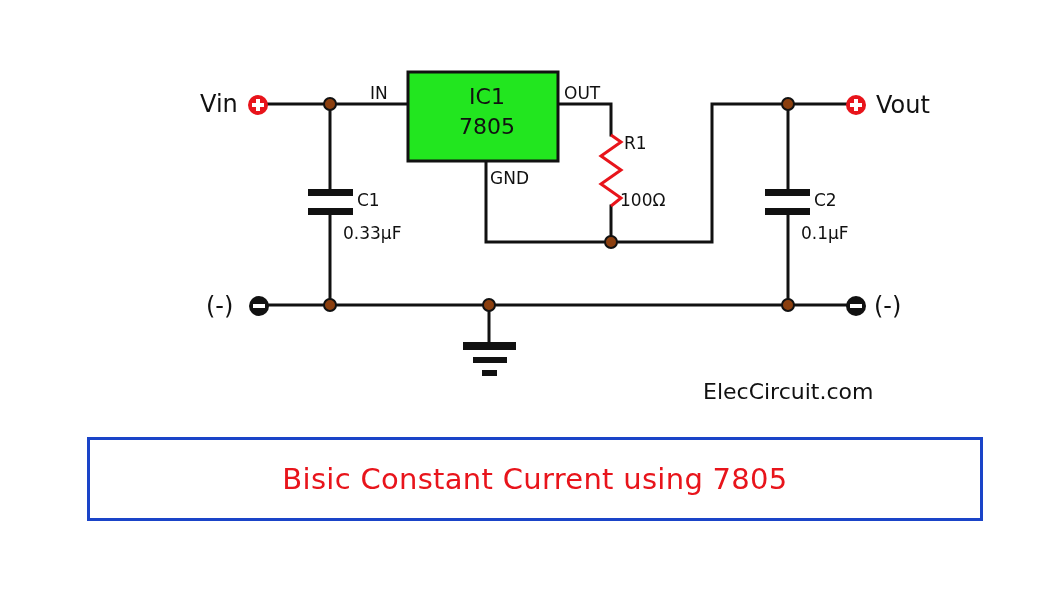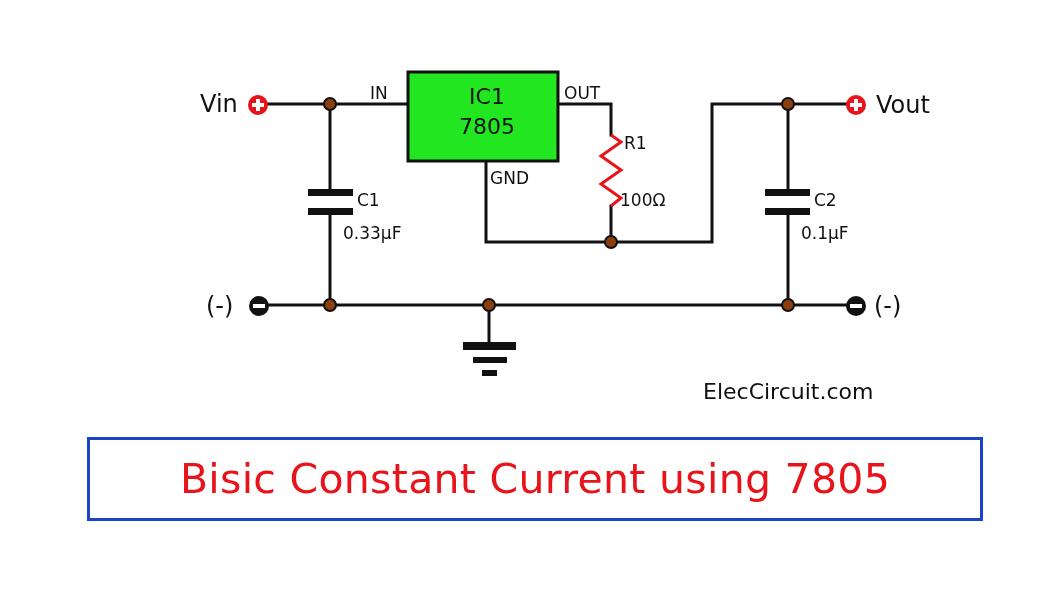--- a/index.html
+++ b/index.html
@@ -6,21 +6,21 @@
   body { width: 1062px; height: 603px; position: relative; overflow: hidden; font-family: "DejaVu Sans", sans-serif; }
   #schematic { position: absolute; left: 0; top: 0; }
   .wire { stroke: #111111; stroke-width: 3; fill: none; stroke-linecap: square; }
   .lbl { font-family: "DejaVu Sans", sans-serif; fill: #111111; }
   .title-box {
     position: absolute; left: 87px; top: 437px; width: 890px; height: 78px;
     border: 3px solid #1a44c8; box-sizing: content-box;
     display: flex; align-items: center; justify-content: center;
   }
   .title-text {
-    font-family: "DejaVu Sans", sans-serif; font-size: 41px; color: #e8141b; letter-spacing: 0.3px;
+    font-family: "DejaVu Sans", sans-serif; font-size: 29px; color: #e8141b; letter-spacing: 0.3px;
   }
 </style>
 </head>
 <body>
 
 <svg id="schematic" width="1062" height="430" viewBox="0 0 1062 430" xmlns="http://www.w3.org/2000/svg">
 
   <g>
 
     <line class="wire" x1="266" y1="104" x2="408" y2="104"></line>

